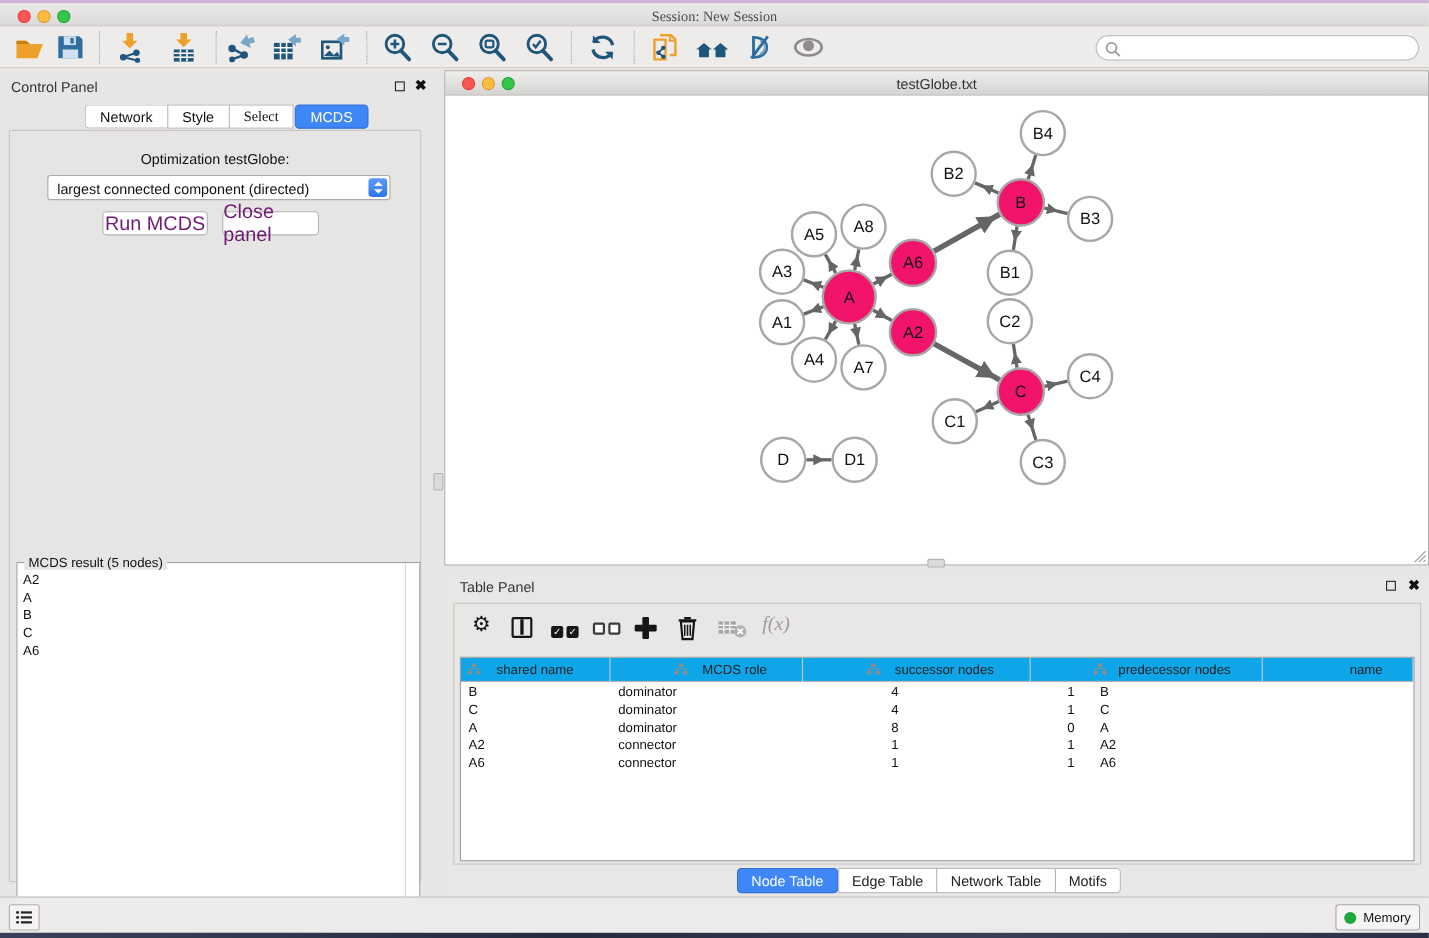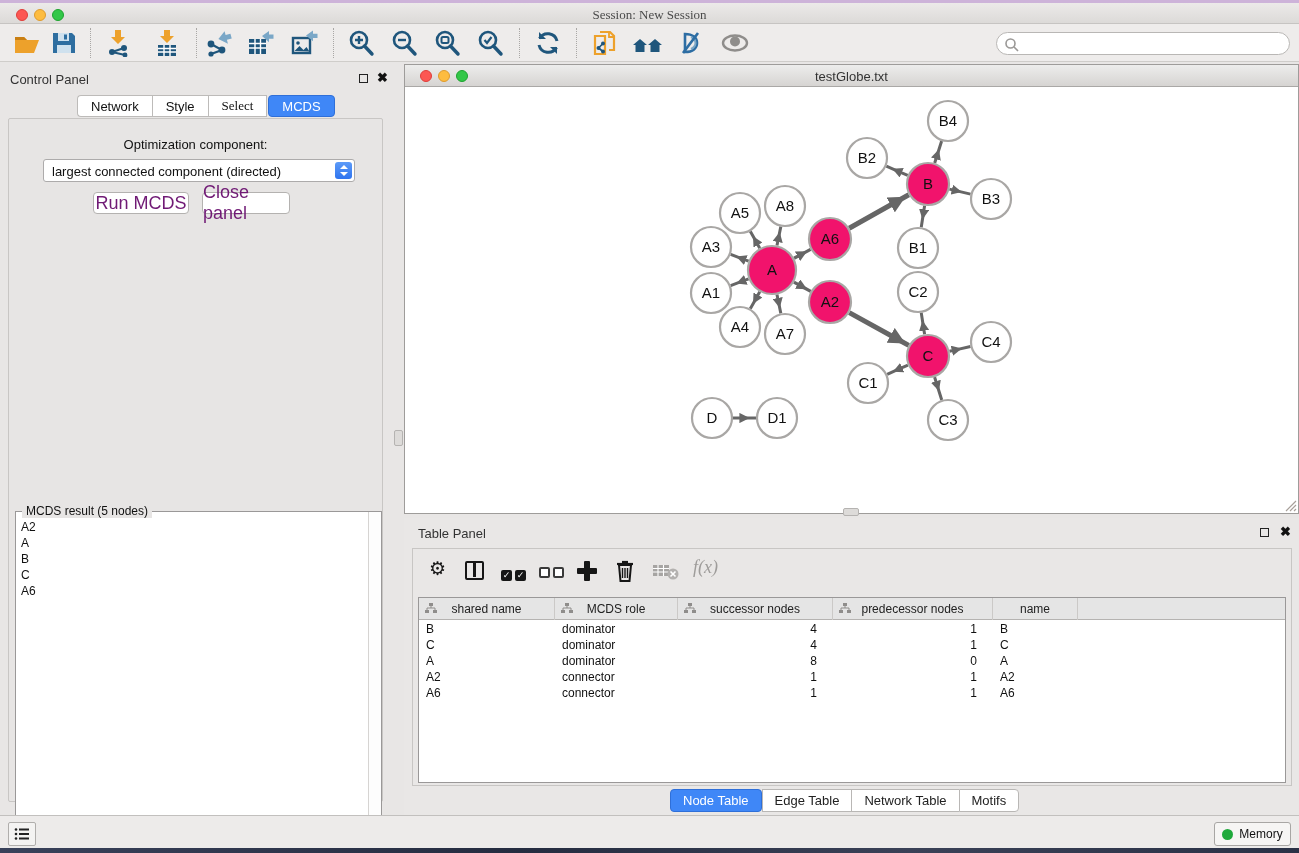--- a/index.html
+++ b/index.html
@@ -88,22 +88,22 @@
   .tp-title { position:absolute; left:14px; top:8px; }
   .tp-float { position:absolute; left:856px; top:10px; }
   .tp-close { position:absolute; left:876px; top:9px; }
   .tp-content { position:absolute; left:8px; top:30px; width:880px; height:238px;
     background:#e9e7e6; border:1px solid #c8c6c4; }
   .tp-toolbar { position:absolute; left:0; top:0; width:100%; height:44px; }
   .tp-icon { position:absolute; top:9px; }
   .fx-label { font-family:"Liberation Serif", serif; font-style:italic; font-size:18px; color:#9e9c9a; }
   .data-table { position:absolute; left:5px; top:48px; width:868px; height:186px;
     background:#fff; border:1px solid #9a9898; overflow:hidden; }
-  .th-row { position:absolute; left:0; top:0; width:100%; height:22px; background:#e5e5e5;
-    border-bottom:1px solid #b5b3b1; display:flex; }
+  .th-row { position:absolute; left:0; top:0; width:100%; height:22px; background:#0ea5e9;
+    border-bottom:1px solid #b5b3b1; display:flex;justify-content:space-between; }
   .th { position:relative; height:22px; border-right:1px solid #cbc9c7; display:flex;
     align-items:center; justify-content:center; font-size:12px; color:#222; }
   .th .tree { position:absolute; left:6px; top:5px; }
   .tbody { position:absolute; left:0; top:23px; width:100%; }
   .tr { display:flex; height:16px; }
   .td { font-size:12px; color:#111; line-height:16px; white-space:nowrap; }
   .td.l { padding-left:7px; } .td.r { text-align:right; padding-right:16px; }
   .tp-tabs { position:absolute; left:266px; top:271px; height:23px; display:flex; }
   .tp-tab { height:23px; font-size:13px; color:#222; background:#fff; border:1px solid #b9b7b5;
     border-right:none; display:flex; align-items:center; justify-content:center; padding:0 12px; }
@@ -288,21 +288,21 @@
   <span class="cp-close close-icon">✖</span>
 
   <div class="cp-tabs">
     <div class="cp-tab">Network</div>
     <div class="cp-tab">Style</div>
     <div class="cp-tab last">Select</div>
     <div class="cp-tab active">MCDS</div>
   </div>
 
   <div class="cp-content">
-    <div class="opt-label">Optimization component:</div>
+    <div class="opt-label">Optimization testGlobe:</div>
     <div class="cp-select">
       <span class="val">largest connected component (directed)</span>
       <span class="stepper">
           <span class="chev up"></span>
           <span class="chev down"></span>
         </span>
     </div>
     <div class="cp-btn btn-run">Run MCDS</div>
     <div class="cp-btn btn-closepanel">Close panel</div>
 

